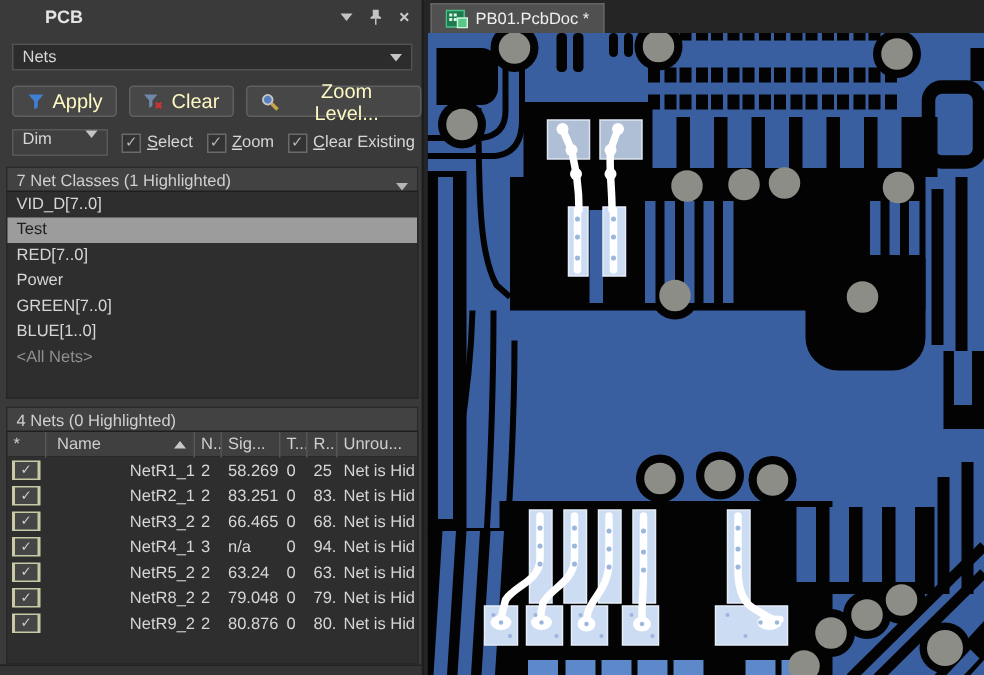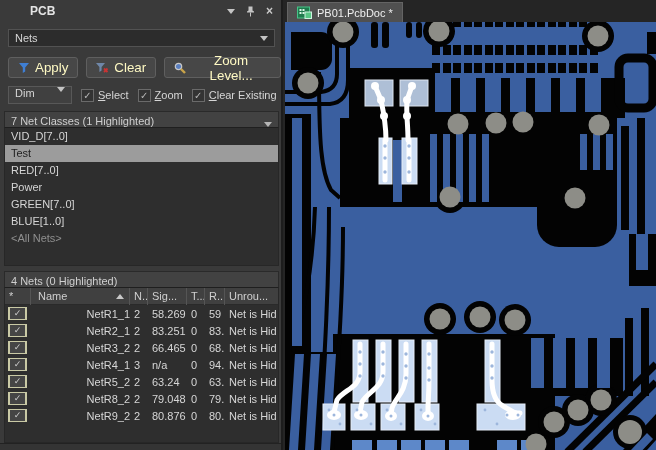--- a/index.html
+++ b/index.html
@@ -200,21 +200,21 @@
     <div class="tr">
       <div>
           <span class="row-check">
             <span class="chk">✓</span>
           </span>
         </div>
       <div class="td name">NetR1_1</div>
       <div class="td">2</div>
       <div class="td">58.269</div>
       <div class="td">0</div>
-      <div class="td">59</div>
+      <div class="td">25</div>
       <div class="td">Net is Hid</div>
     </div>
     <div class="tr">
       <div>
           <span class="row-check">
             <span class="chk">✓</span>
           </span>
         </div>
       <div class="td name">NetR2_1</div>
       <div class="td">2</div>

